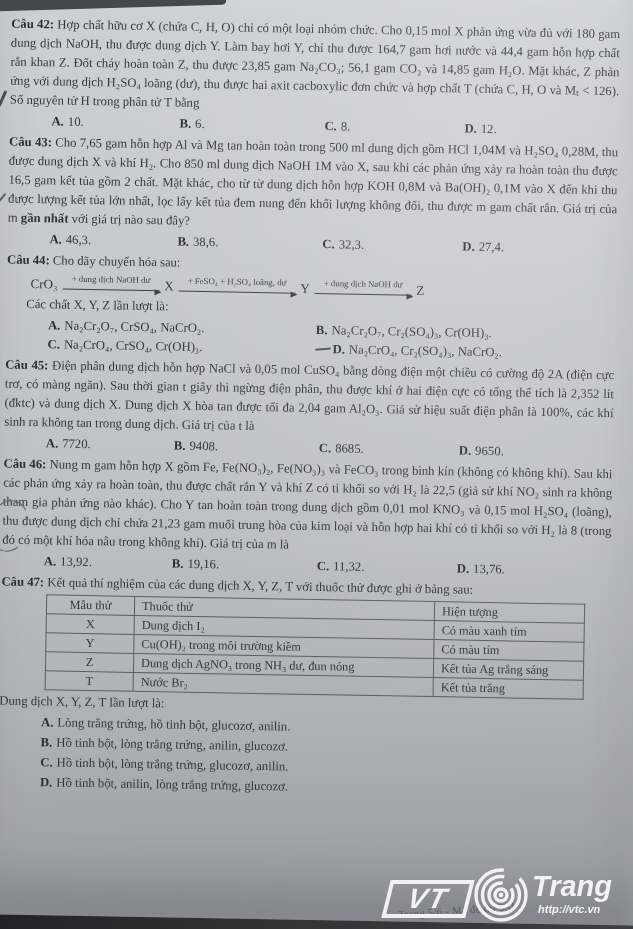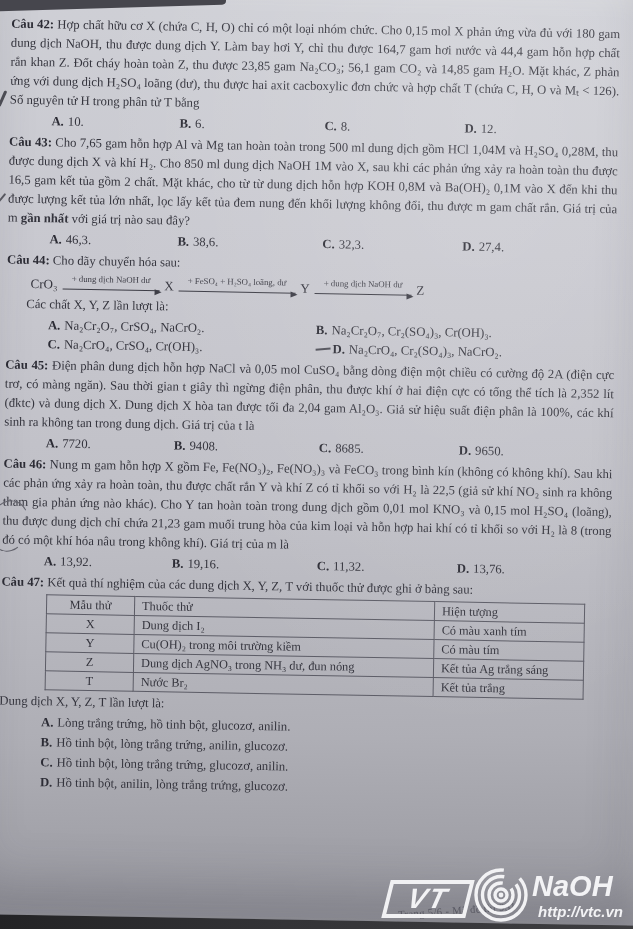--- a/index.html
+++ b/index.html
@@ -70,21 +70,21 @@
   .footer { position:absolute; left:398px; top:905px; transform:rotate(-4deg);
     font-size:10.5px; color:#585862; letter-spacing:.4px; z-index:1; }
   
   .logo { position:absolute; left:386px; top:866px; width:246px; height:62px; z-index:2;
     color:#f3f3f5; font-family:"Liberation Sans", sans-serif; }
   .logo-vt { position:absolute; left:0; top:14px; width:84px; height:38px;
     border:4px solid #f1f1f3; transform:skewX(-14deg); display:flex; align-items:center;
     justify-content:center; font-style:italic; font-weight:bold; font-size:28px; letter-spacing:2px; }
   .logo-c { position:absolute; left:86px; top:0px; }
   .logo-news { position:absolute; left:146px; top:4px; font-style:italic; font-weight:bold; font-size:29px; }
-  .logo-url { position:absolute; left:152px; top:37px; font-style:italic; font-weight:bold; font-size:15px; }
+  .logo-url { position:absolute; left:152px; top:37px; font-style:italic; font-weight:bold; font-size:11px; }
 </style>
 </head>
 <body>
 
 <div class="paper">
   <div class="content">
 
     <div>
       <p class="q"><b class="qlabel">Câu 42:</b> <span>Hợp chất hữu cơ X (chứa C, H, O) chỉ có một loại nhóm chức. Cho 0,15 mol X phản ứng vừa đủ với 180 gam dung dịch NaOH, thu được dung dịch Y. Làm bay hơi Y, chỉ thu được 164,7 gam hơi nước và 44,4 gam hỗn hợp chất rắn khan Z. Đốt cháy hoàn toàn Z, thu được 23,85 gam Na₂CO₃; 56,1 gam CO₂ và 14,85 gam H₂O. Mặt khác, Z phản ứng với dung dịch H₂SO₄ loãng (dư), thu được hai axit cacboxylic đơn chức và hợp chất T (chứa C, H, O và Mₜ &lt; 126). Số nguyên tử H trong phân tử T bằng</span></p>
       <div class="opts">
@@ -208,15 +208,15 @@
   <span class="logo-vt">VT</span>
   <svg class="logo-c" width="58" height="58" viewBox="0 0 58 58">
     <g fill="none" stroke="#f2f2f4" stroke-width="3.4">
       <circle cx="29" cy="29" r="25" stroke-dasharray="120 18"></circle>
       <circle cx="29" cy="29" r="18.5" stroke-dasharray="90 14"></circle>
       <circle cx="29" cy="29" r="12" stroke-dasharray="58 10"></circle>
       <circle cx="29" cy="29" r="6"></circle>
     </g>
     <circle cx="29" cy="29" r="2.4" fill="#f2f2f4"></circle>
   </svg>
-  <span class="logo-news">NaOH</span>
+  <span class="logo-news">Trang</span>
   <span class="logo-url">http://vtc.vn</span>
 </div>
 
 </body></html>

